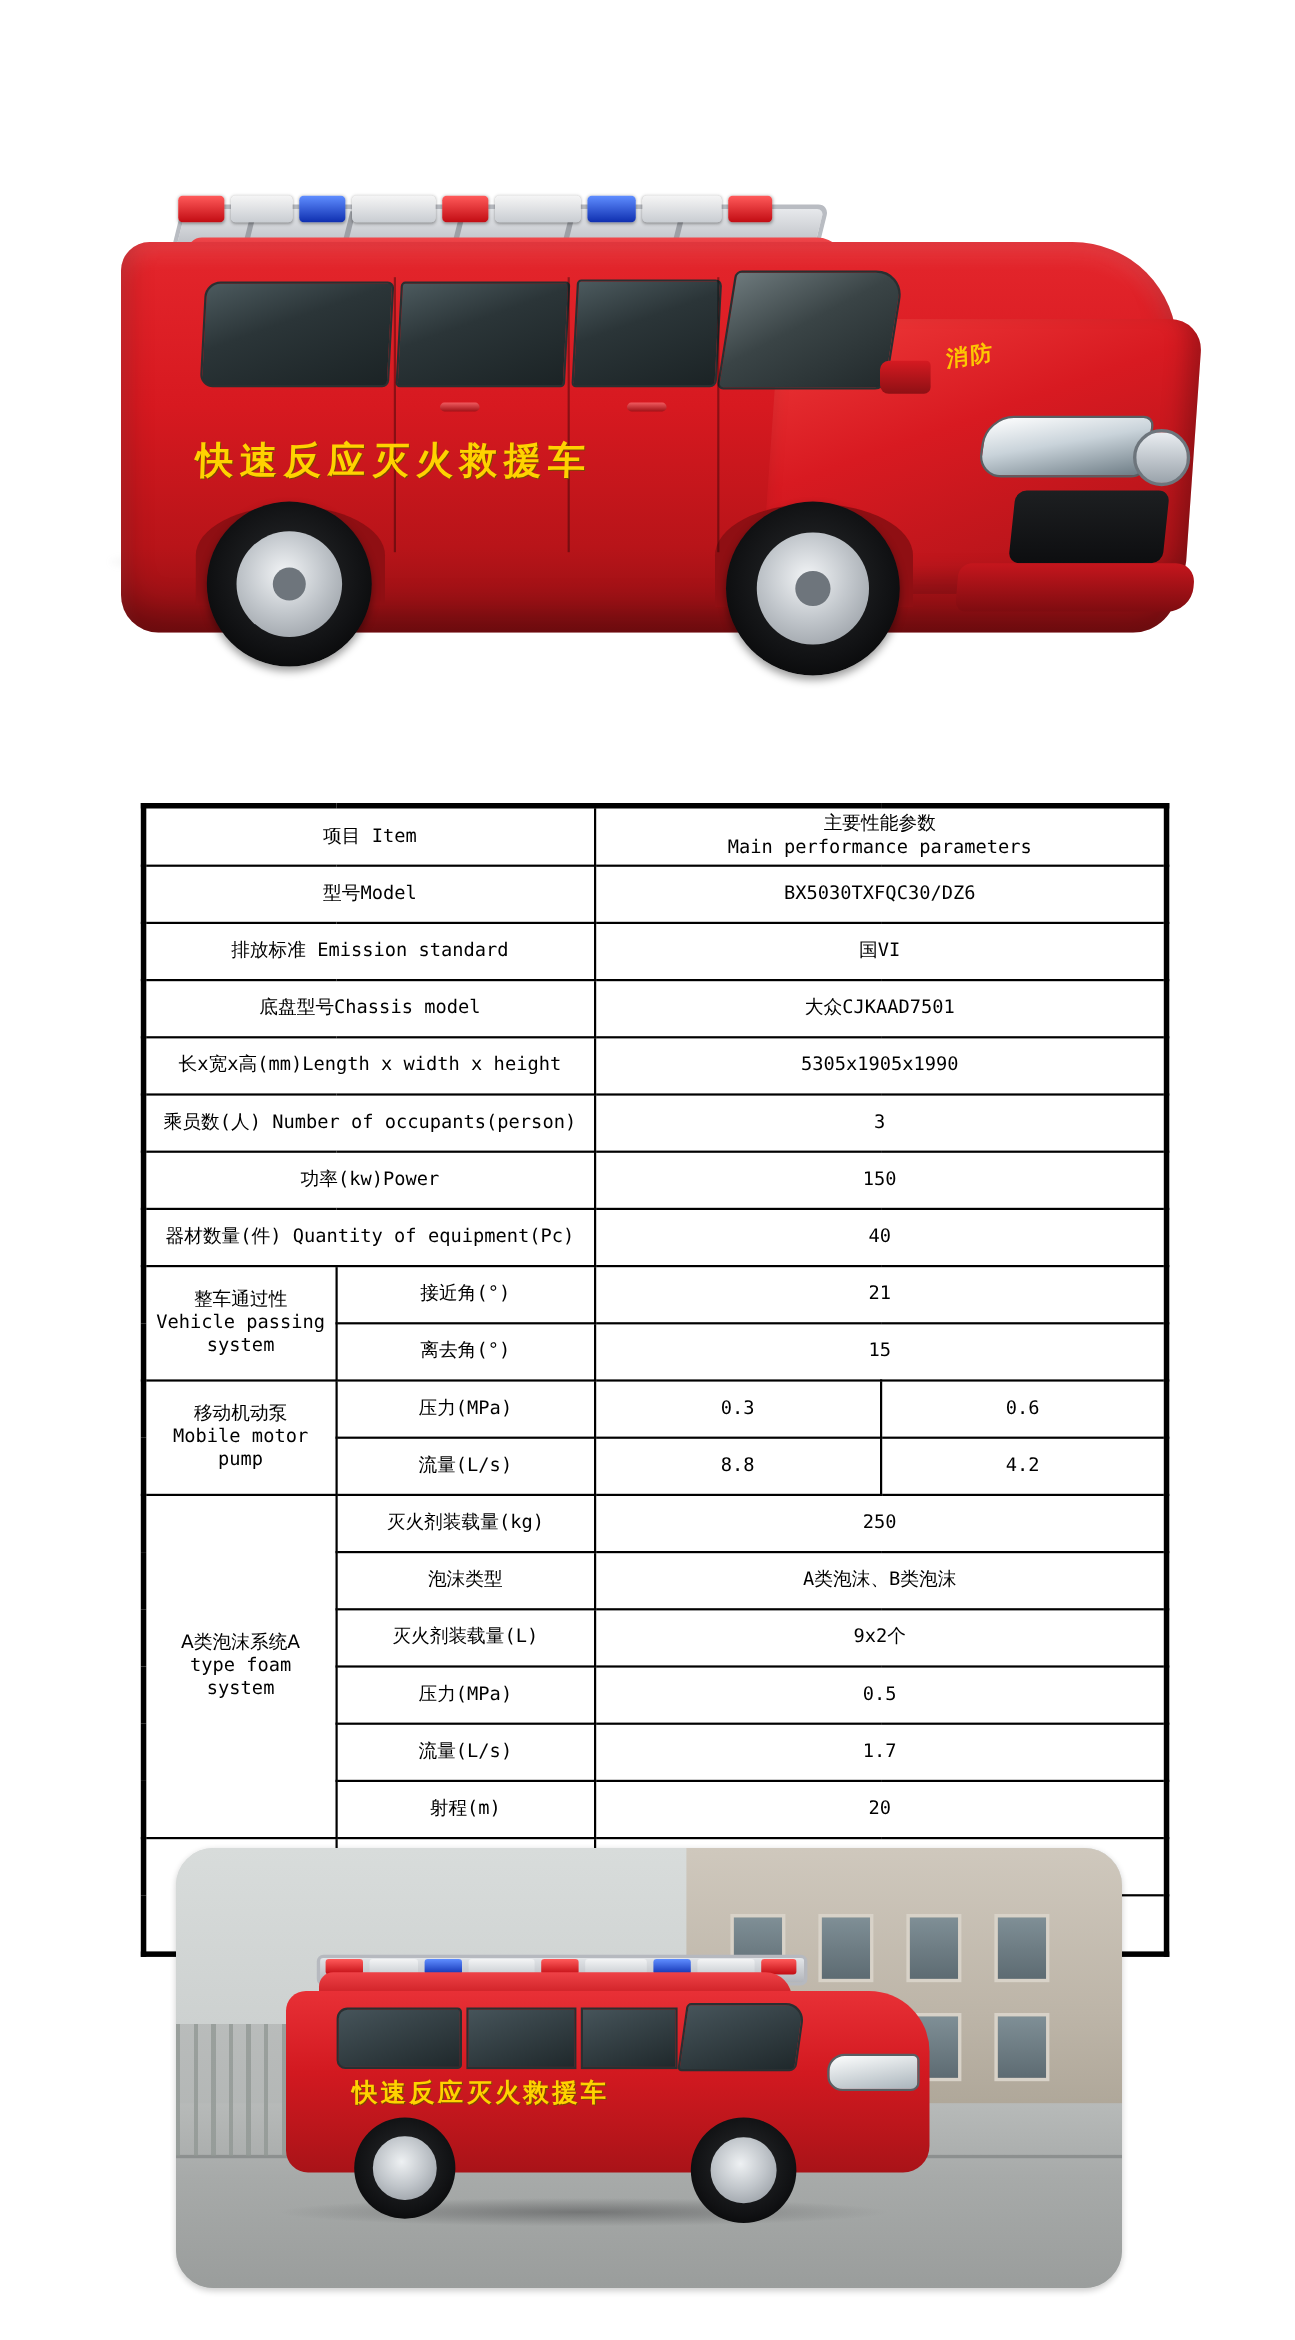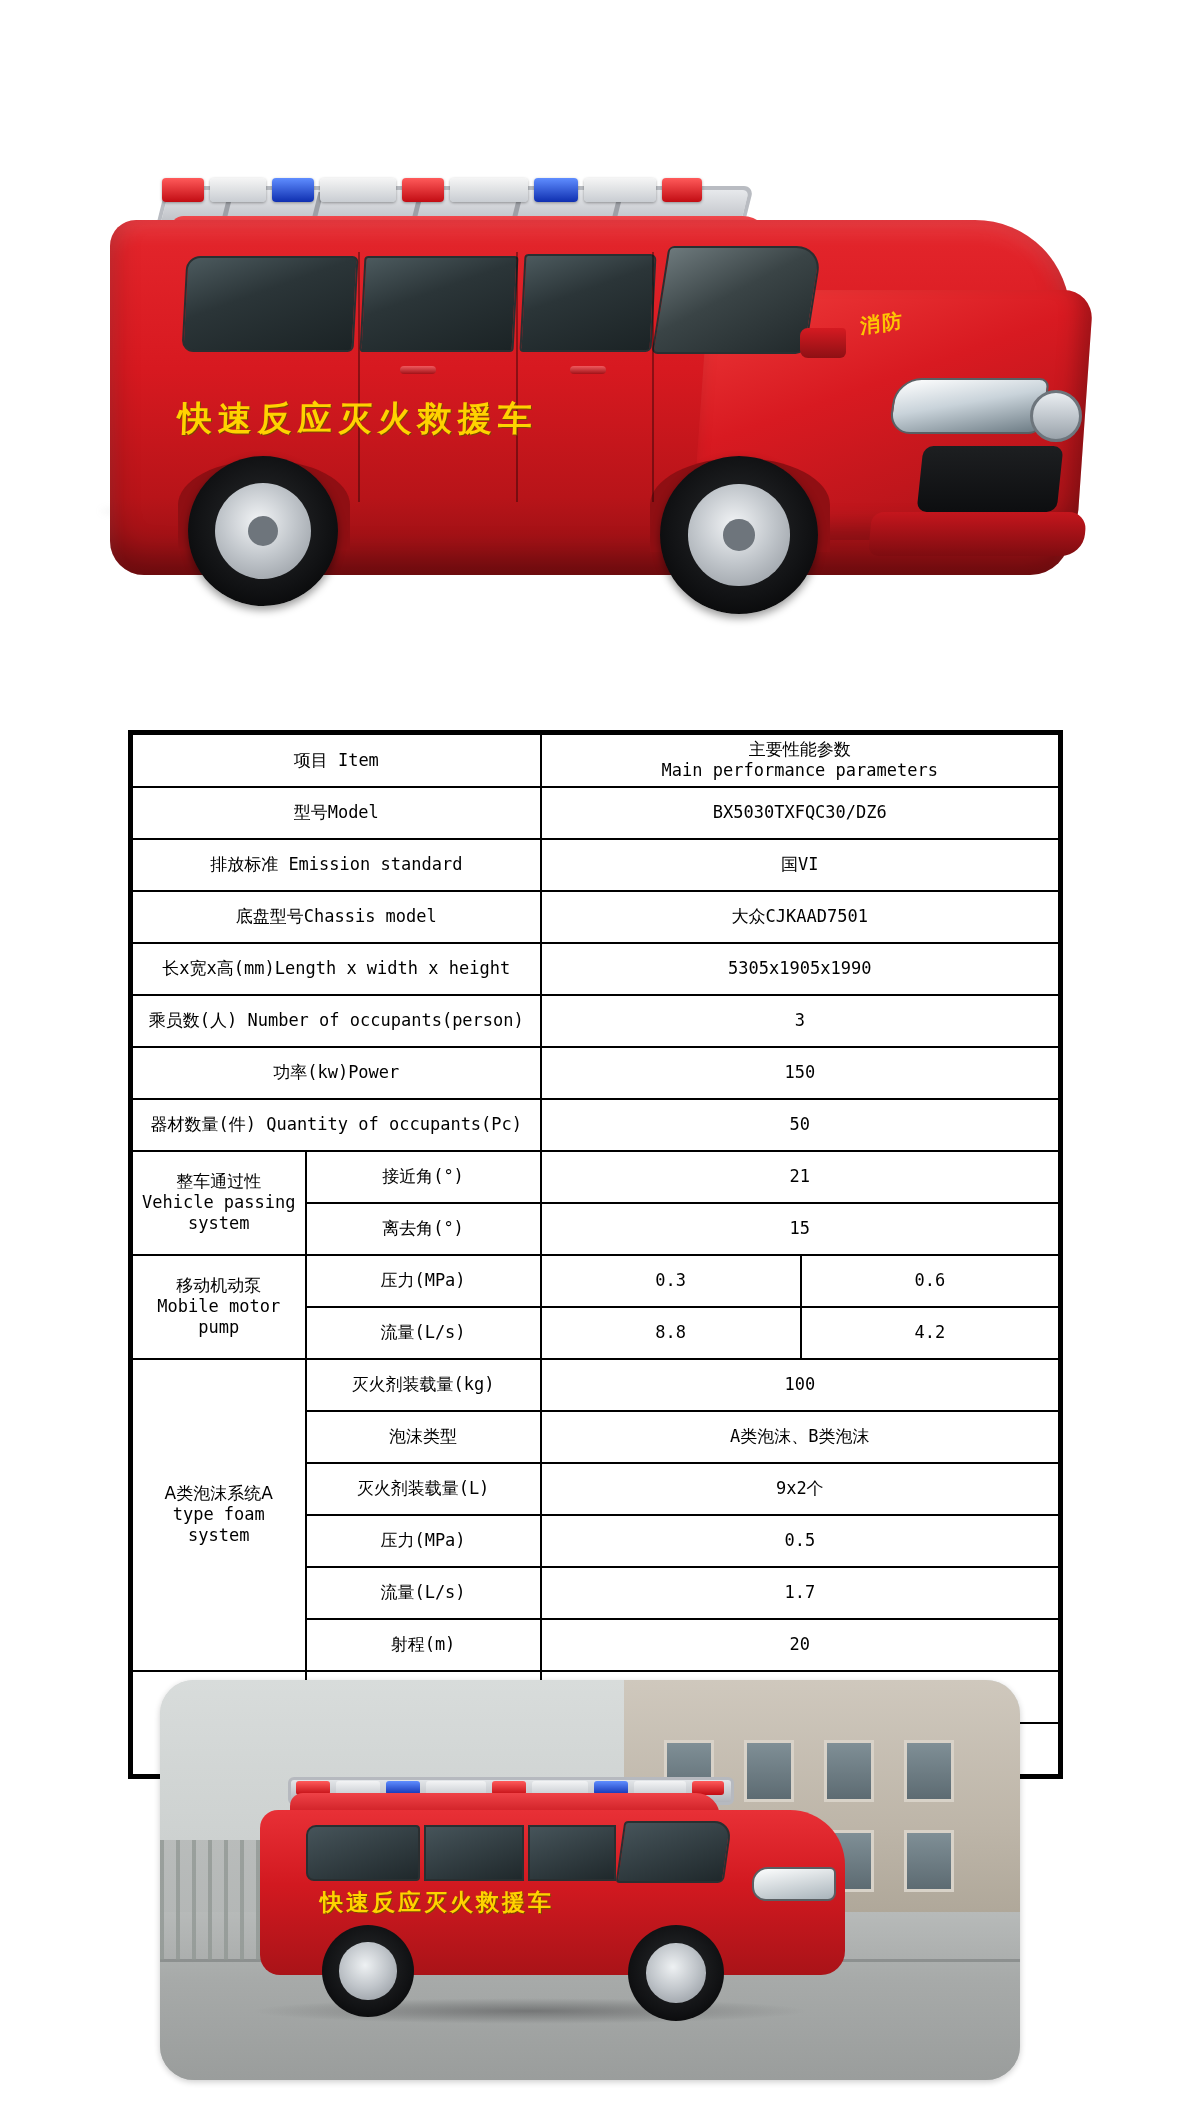--- a/index.html
+++ b/index.html
@@ -458,22 +458,22 @@
       </tr>
       <tr>
         <td colspan="2" class="label-cell small">乘员数(人) Number of occupants(person)</td>
         <td colspan="2">3</td>
       </tr>
       <tr>
         <td colspan="2" class="label-cell">功率(kw)Power</td>
         <td colspan="2">150</td>
       </tr>
       <tr>
-        <td colspan="2" class="label-cell small">器材数量(件) Quantity of occupants(Pc)</td>
-        <td colspan="2">50</td>
+        <td colspan="2" class="label-cell small">器材数量(件) Quantity of equipment(Pc)</td>
+        <td colspan="2">40</td>
       </tr>
 
       <tr>
         <td rowspan="2" class="small two-line">
           <div class="cn">整车通过性</div>
           <div>Vehicle passing system</div>
         </td>
         <td>接近角(°)</td>
         <td colspan="2">21</td>
       </tr>
@@ -496,21 +496,21 @@
         <td>8.8</td>
         <td>4.2</td>
       </tr>
 
       <tr>
         <td rowspan="6" class="small two-line">
           <div class="cn">A类泡沫系统A</div>
           <div>type foam system</div>
         </td>
         <td>灭火剂装载量(kg)</td>
-        <td colspan="2">100</td>
+        <td colspan="2">250</td>
       </tr>
       <tr>
         <td>泡沫类型</td>
         <td colspan="2" class="cn">A类泡沫、B类泡沫</td>
       </tr>
       <tr>
         <td>灭火剂装载量(L)</td>
         <td colspan="2">9x2个</td>
       </tr>
       <tr>

